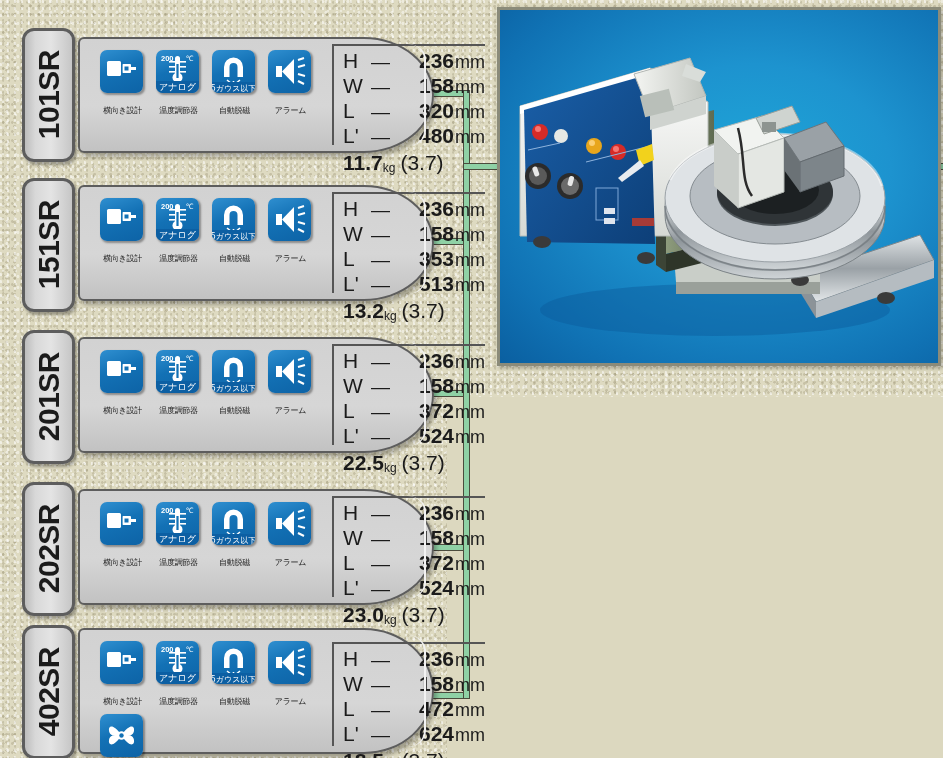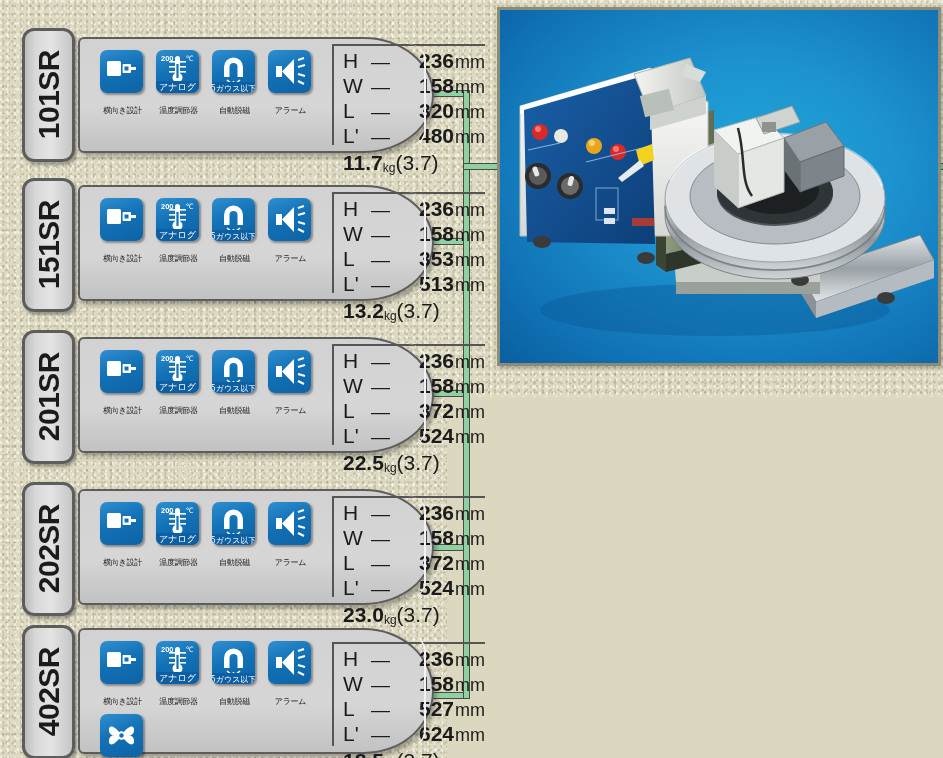--- a/index.html
+++ b/index.html
@@ -79,21 +79,21 @@
   }
   .dim-key{width:28px;}
   .dim-dash{width:36px;font-size:19px;}
   .dim-val{width:47px;text-align:right;font-weight:bold;}
   .dim-unit{font-size:18px;margin-left:1px;}
   .dim-weight{
     font-size:21px;color:#1b1b1b;height:26px;display:flex;align-items:flex-end;
   }
   .dim-weight .w-num{font-weight:bold;}
   .dim-weight .w-unit{font-size:12px;}
-  .dim-weight .w-par{}
+  .dim-weight .w-par{margin-left:5px;}
   
   .conn{position:absolute;background:#8fd1a5;border:1.5px solid #4b4b3d;}
   .conn-h{height:5px;}
   .conn-v{width:5px;}
   
   #photo{
     position:absolute;left:497px;top:7px;width:438px;height:353px;
     border:3px solid #8b8b7a;
     background:radial-gradient(ellipse at 58% 45%, #1fa6d8 0%, #1d93cf 38%, #1072b4 78%, #0a5fa0 100%);
     overflow:hidden;box-shadow:2px 2px 4px rgba(0,0,0,.25);
@@ -694,21 +694,21 @@
       </div>
       <div class="dim-line">
         <span class="dim-key">W</span>
         <span class="dim-dash">—</span>
         <span class="dim-val">158</span>
         <span class="dim-unit">mm</span>
       </div>
       <div class="dim-line">
         <span class="dim-key">L</span>
         <span class="dim-dash">—</span>
-        <span class="dim-val">527</span>
+        <span class="dim-val">472</span>
         <span class="dim-unit">mm</span>
       </div>
       <div class="dim-line">
         <span class="dim-key">L'</span>
         <span class="dim-dash">—</span>
         <span class="dim-val">624</span>
         <span class="dim-unit">mm</span>
       </div>
       <div class="dim-weight">
         <span class="w-num">18.5</span>

